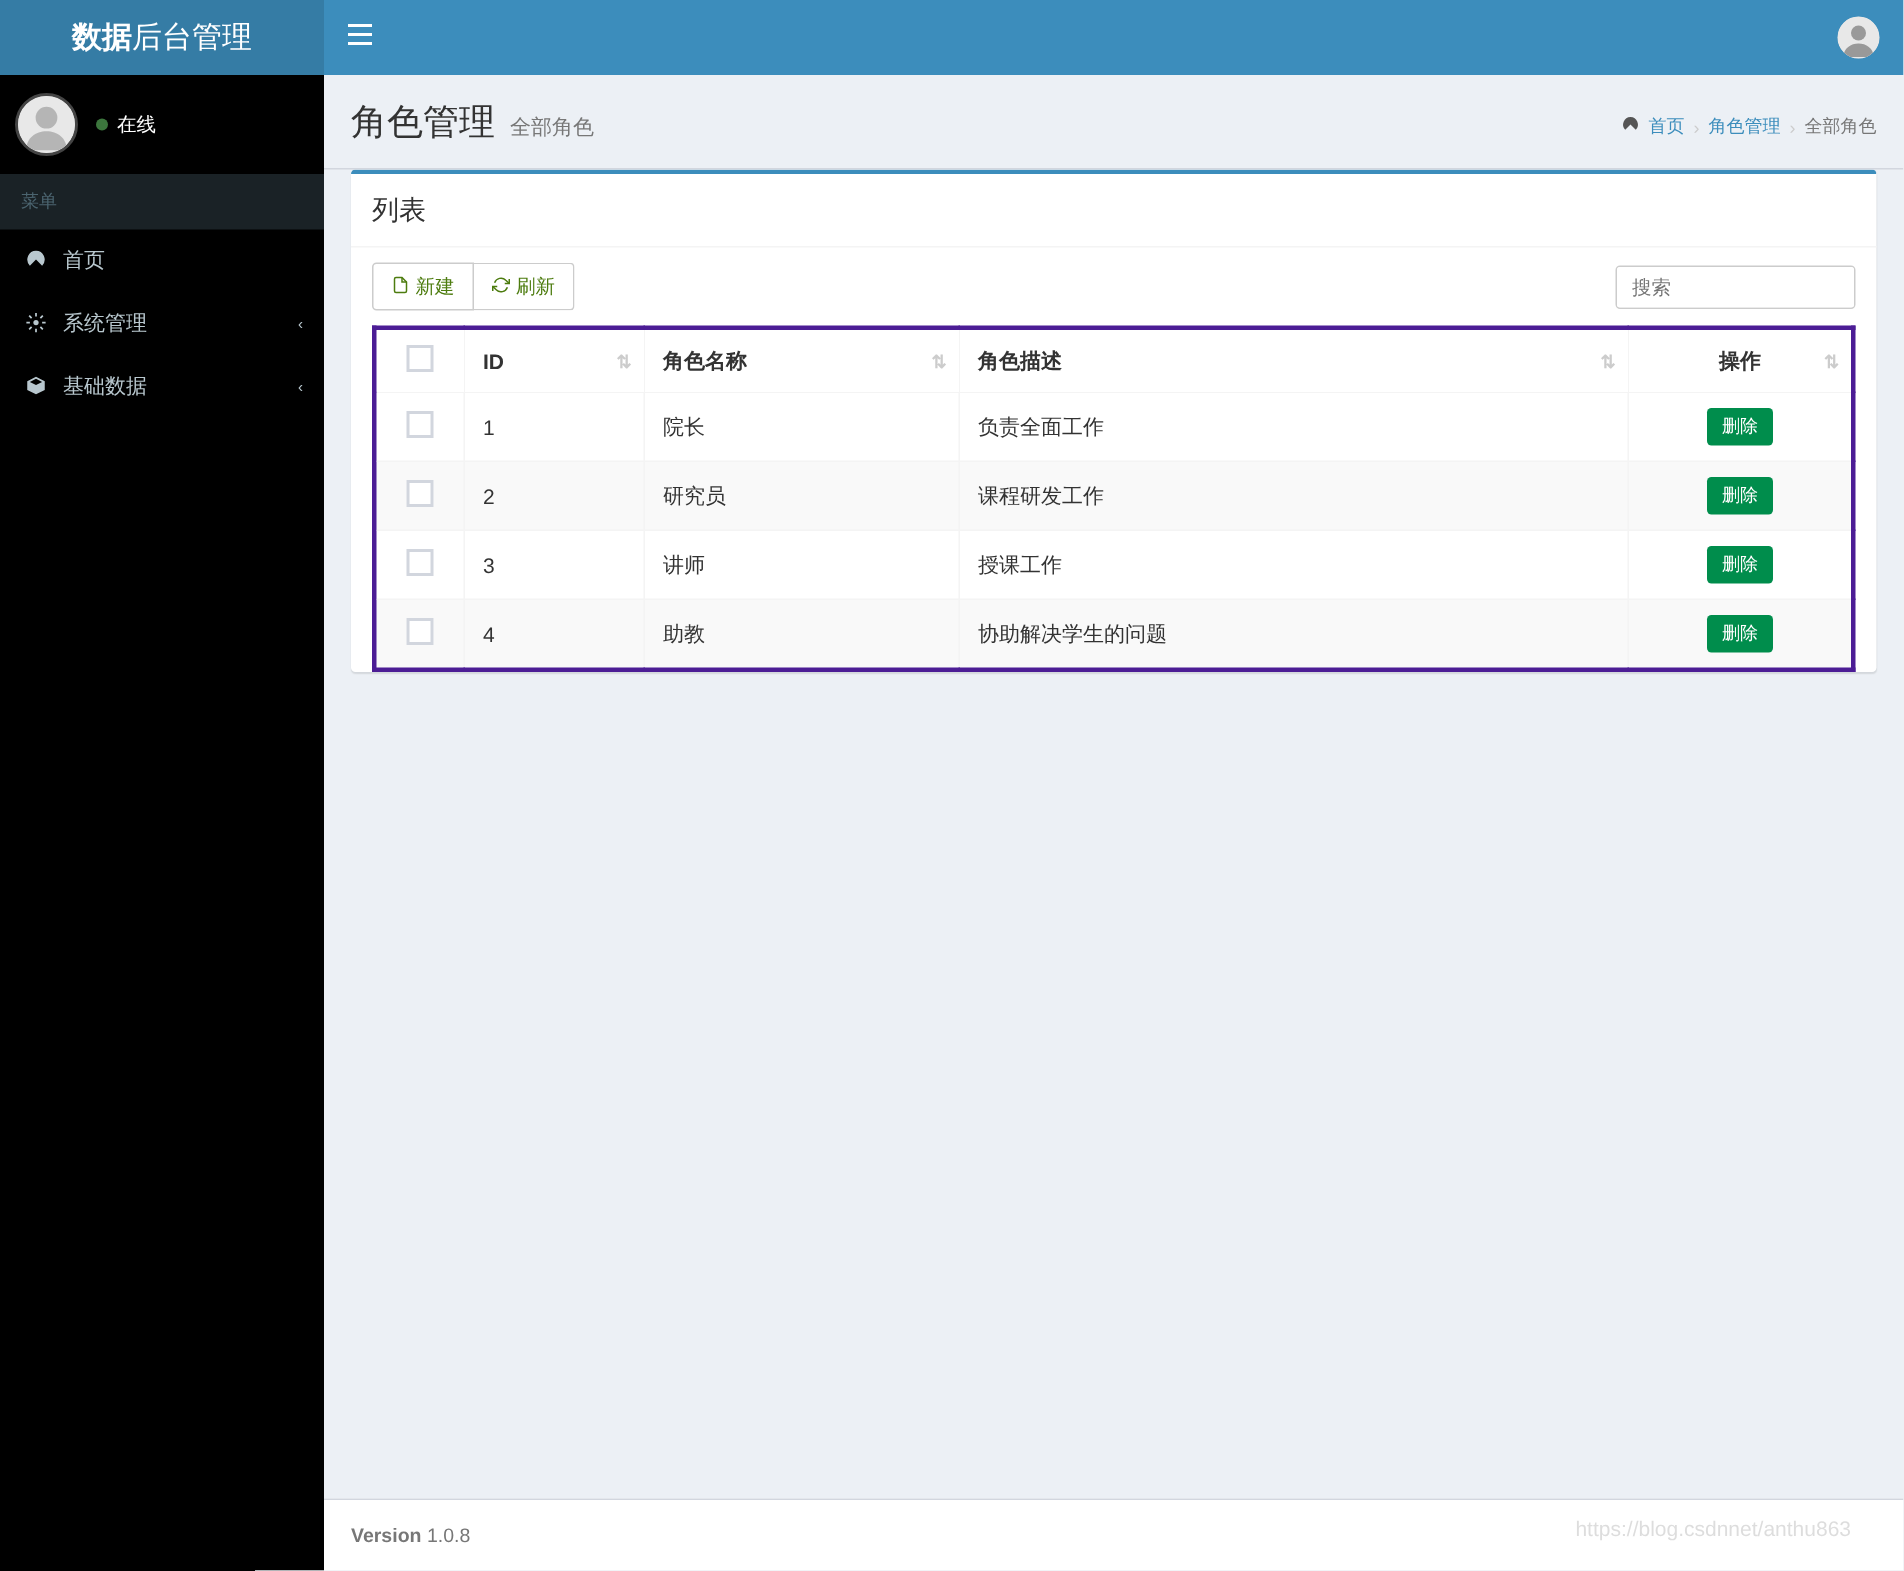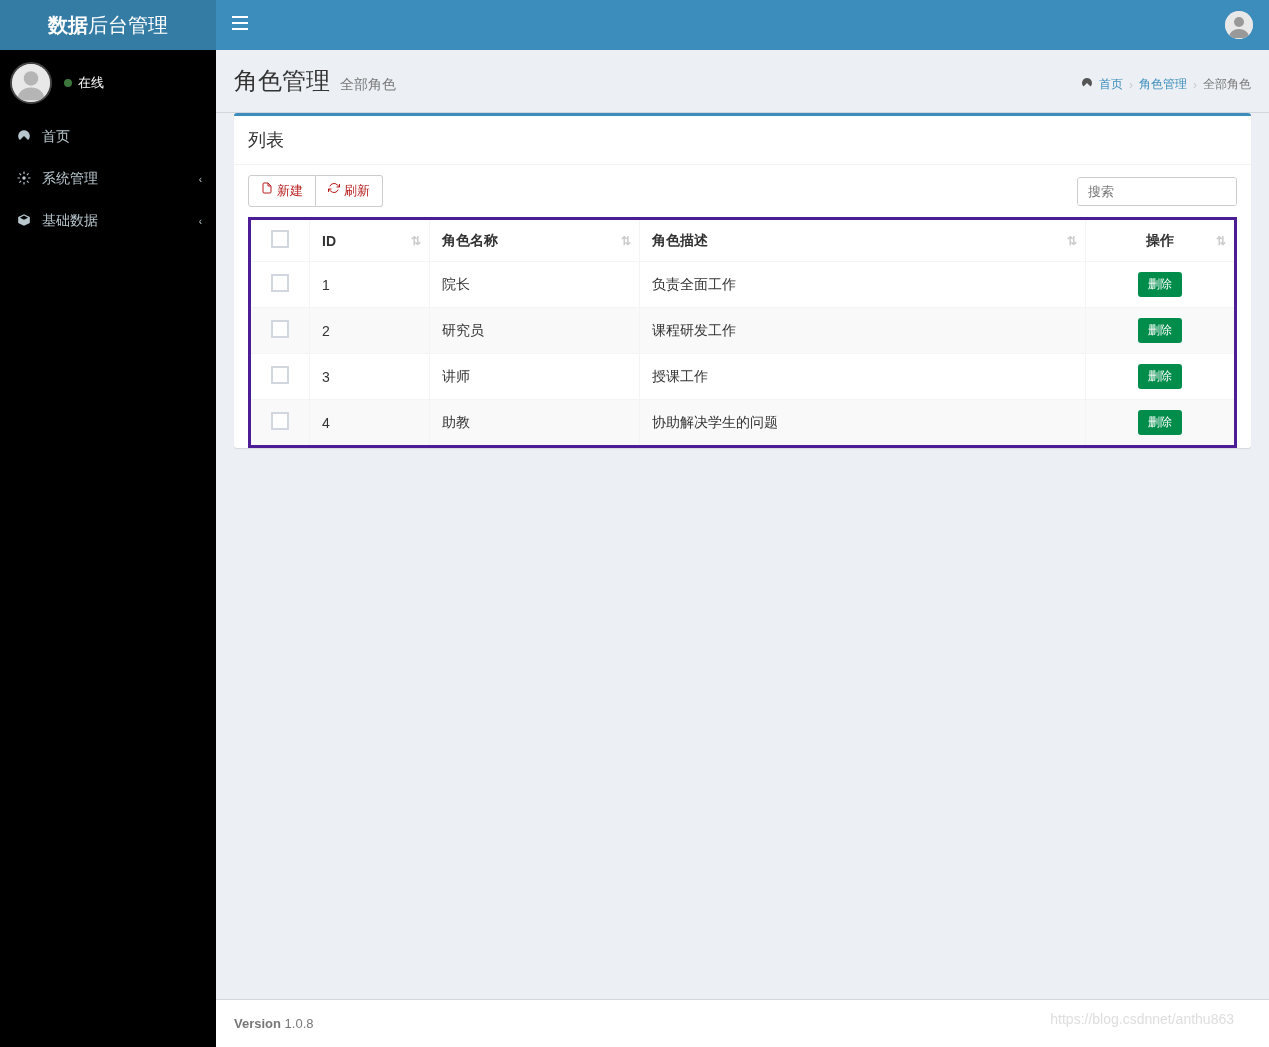--- a/index.html
+++ b/index.html
@@ -164,23 +164,24 @@
       display: flex;
       align-items: center;
       justify-content: space-between;
     }
     .btn-group { display: flex; gap: 0; }
     .btn {
       padding: 6px 12px;
       background: #fff;
       border: 1px solid #ccc;
       font-size: 13px;
-      color: #b91c1c;
+      color: #4d7c0f;
       cursor: pointer;
       display: inline-flex;
+      align-items: center;
       gap: 4px;
     }
     .btn:first-child { border-radius: 3px 0 0 3px; }
     .btn:last-child { border-radius: 0 3px 3px 0; border-left: none; }
     .btn:only-child { border-radius: 3px; border-left: 1px solid #ccc; }
     .search-group {
       display: flex;
       border: 1px solid #ccc;
       border-radius: 3px;
       overflow: hidden;
@@ -279,20 +280,21 @@
       <svg viewBox="0 0 42 42">
           <circle cx="21" cy="21" r="21" fill="#e8e8e8"></circle>
           <circle cx="21" cy="16" r="8" fill="#b5b5b5"></circle>
           <path d="M6 40c0-9 7-14 15-14s15 5 15 14z" fill="#b5b5b5"></path>
         </svg>
     </div>
     <div>
       <span class="status-dot"></span><span class="status-text">在线</span>
     </div>
   </div>
+  <div class="menu-header">菜单</div>
 
   <div class="menu-item">
     <span class="menu-icon">
       <svg width="14" height="14" viewBox="0 0 24 24" fill="currentColor">
           <path d="M12 2a10 10 0 00-7 17l7-7 7 7A10 10 0 0012 2z"></path>
         </svg>
     </span>
     <span>首页</span>
   </div>
 

